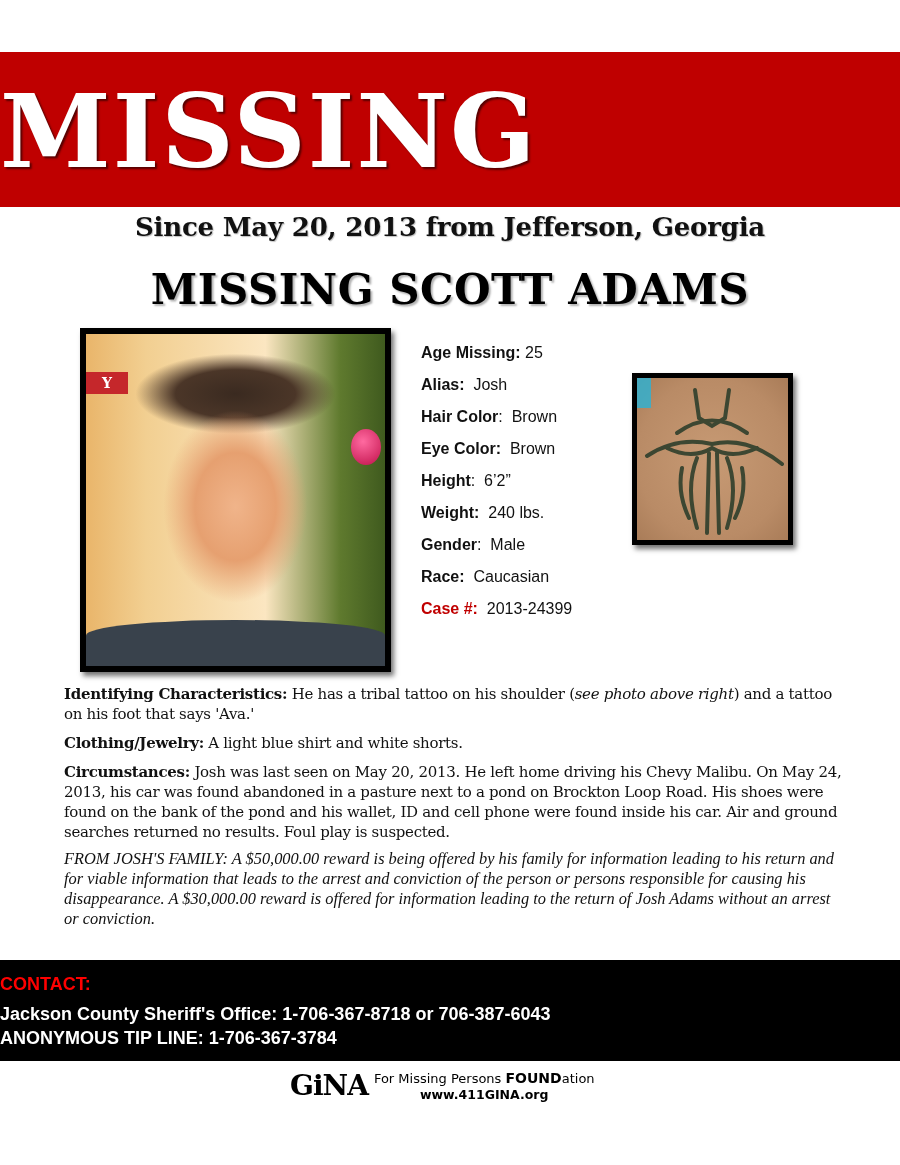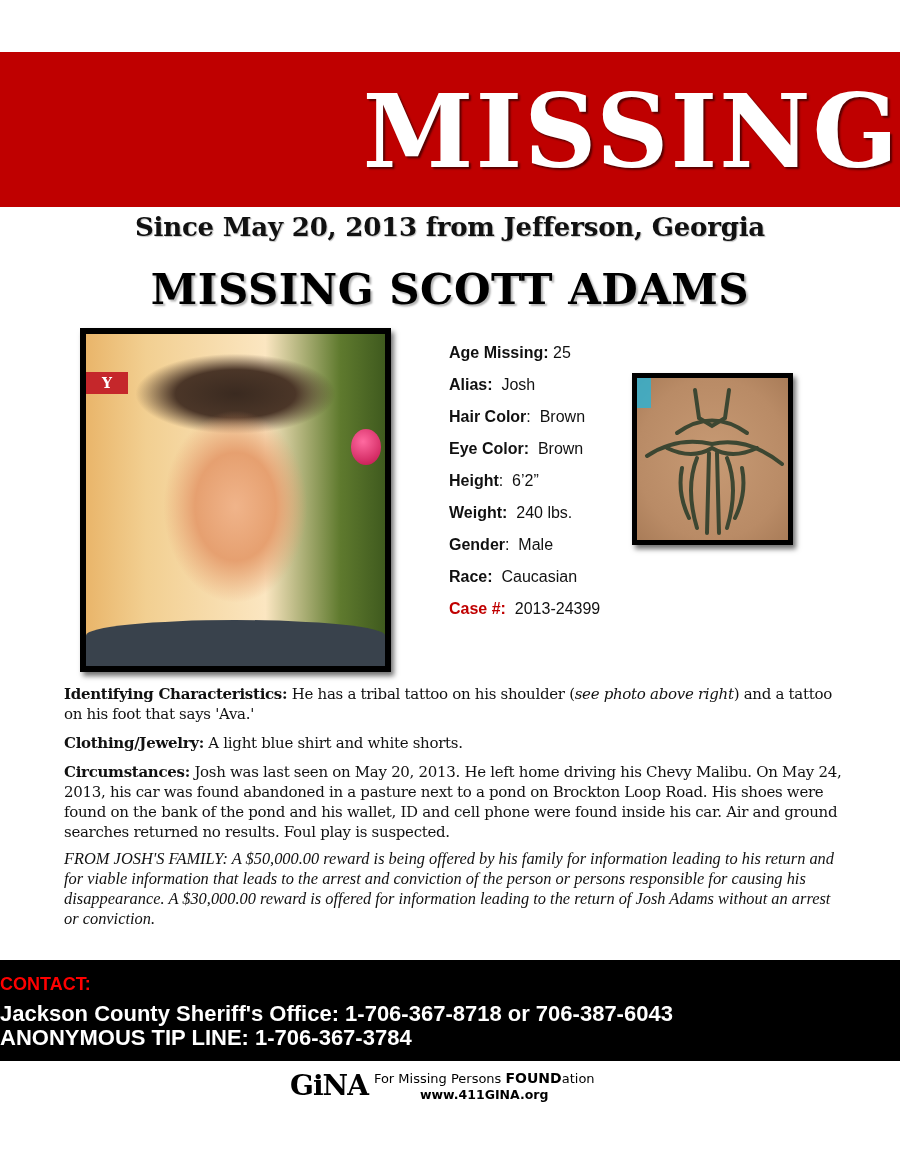--- a/index.html
+++ b/index.html
@@ -2,21 +2,21 @@
 <html><head>
 <meta charset="utf-8">
 <style>
   * { box-sizing: border-box; margin: 0; padding: 0; }
   html, body { width: 900px; height: 1165px; background: #ffffff; overflow: hidden; }
   body { position: relative; font-family: "Liberation Serif", serif; color: #000; }
 
   .banner {
     position: absolute; left: 0; top: 52px; width: 900px; height: 155px;
     background: #bf0000;
-    display: flex; align-items: center; justify-content: flex-end;
+    display: flex; align-items: center; justify-content: flex-start;
   }
   .banner-title {
     font-family: "DejaVu Serif", serif; font-weight: bold;
     font-size: 100px; color: #ffffff; letter-spacing: 2px;
     transform: scaleY(1.02);
     text-shadow: 2px 2px 2px rgba(0,0,0,0.55);
     line-height: 1; margin-top: 2px;
   }
 
   .since {
@@ -52,21 +52,21 @@
   .photo .sign {
     position: absolute; left: 0; top: 38px; width: 42px; height: 22px; background: #c5272b;
     color: #fff; font-family: "DejaVu Serif", serif; font-weight: bold; font-size: 14px;
     text-align: center; line-height: 22px;
   }
 
   .facts {
     position: absolute; left: 421px; top: 342px;
     font-family: "Liberation Sans", sans-serif; font-size: 16px; color: #111;
   }
-  .fact-row { height: 32px; line-height: 22px; white-space: pre; margin-left: 28px; }
+  .fact-row { height: 32px; line-height: 22px; white-space: pre; }
   .fact-label { font-weight: bold; }
   .fact-row.case .fact-label { color: #c00000; }
 
   .tattoo {
     position: absolute; left: 632px; top: 373px; width: 161px; height: 172px;
     border: 5px solid #000; box-shadow: 3px 4px 5px rgba(0,0,0,0.55);
     background: radial-gradient(ellipse at 50% 50%, #c79a74 0%, #b98b66 70%, #a97c58 100%);
     overflow: hidden;
   }
   .tattoo svg { position: absolute; left: 0; top: 0; width: 100%; height: 100%; }
@@ -79,21 +79,21 @@
   .details p { margin-bottom: 9px; }
   .details .lbl { font-weight: bold; }
   .details .family { font-style: italic; font-family: "Liberation Serif", serif; font-size: 16.4px; letter-spacing: 0; line-height: 20px; margin-top: -2px; }
 
   .contact {
     position: absolute; left: 0; top: 960px; width: 900px; height: 101px;
     background: #000; text-align: left; font-family: "Liberation Sans", sans-serif;
     font-weight: bold; color: #fff;
   }
   .contact-title { color: #ff0000; font-size: 18px; margin-top: 12px; height: 24px; line-height: 24px; }
-  .contact-line { font-size: 22px; line-height: 24px; }
+  .contact-line { font-size: 18px; line-height: 24px; }
   .contact-line.first { margin-top: 6px; }
 
   .footer {
     position: absolute; left: 290px; top: 1064px; width: 360px; height: 44px;
     display: flex; align-items: center;
   }
   .gina-logo {
     font-family: "DejaVu Serif", serif; font-weight: bold; font-size: 28px; letter-spacing: -1px;
     line-height: 40px; color: #000;
   }

